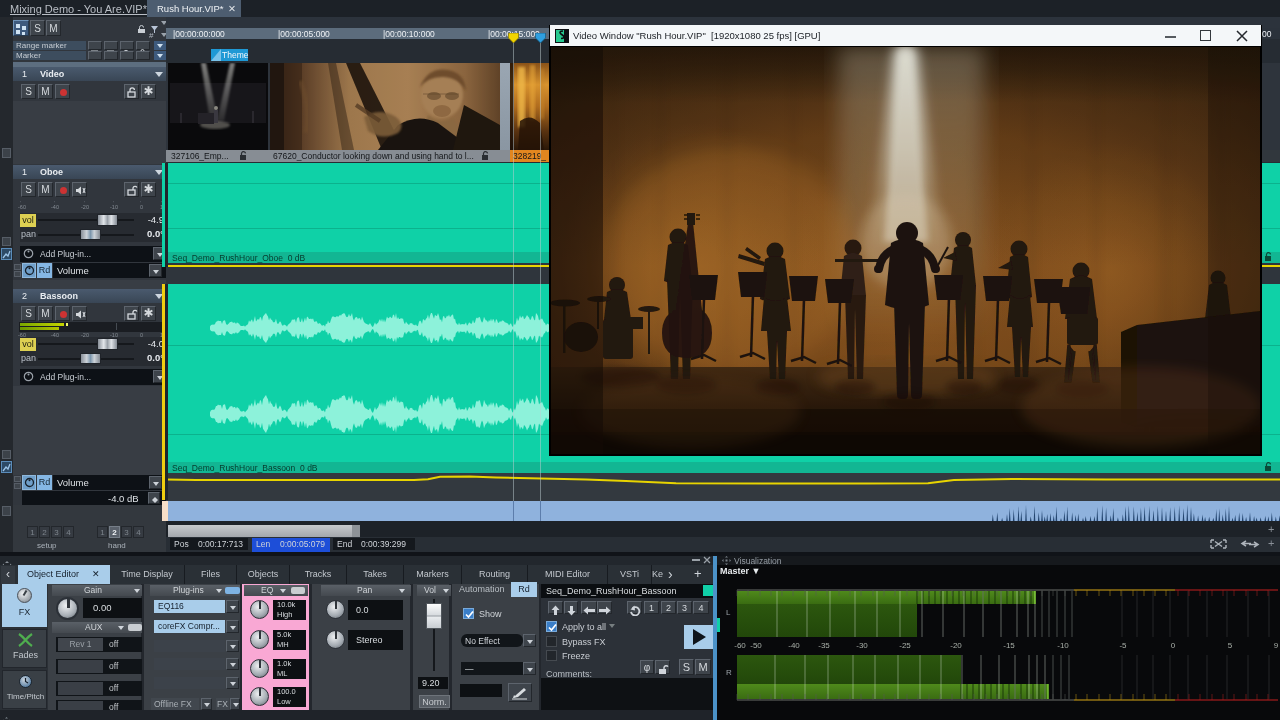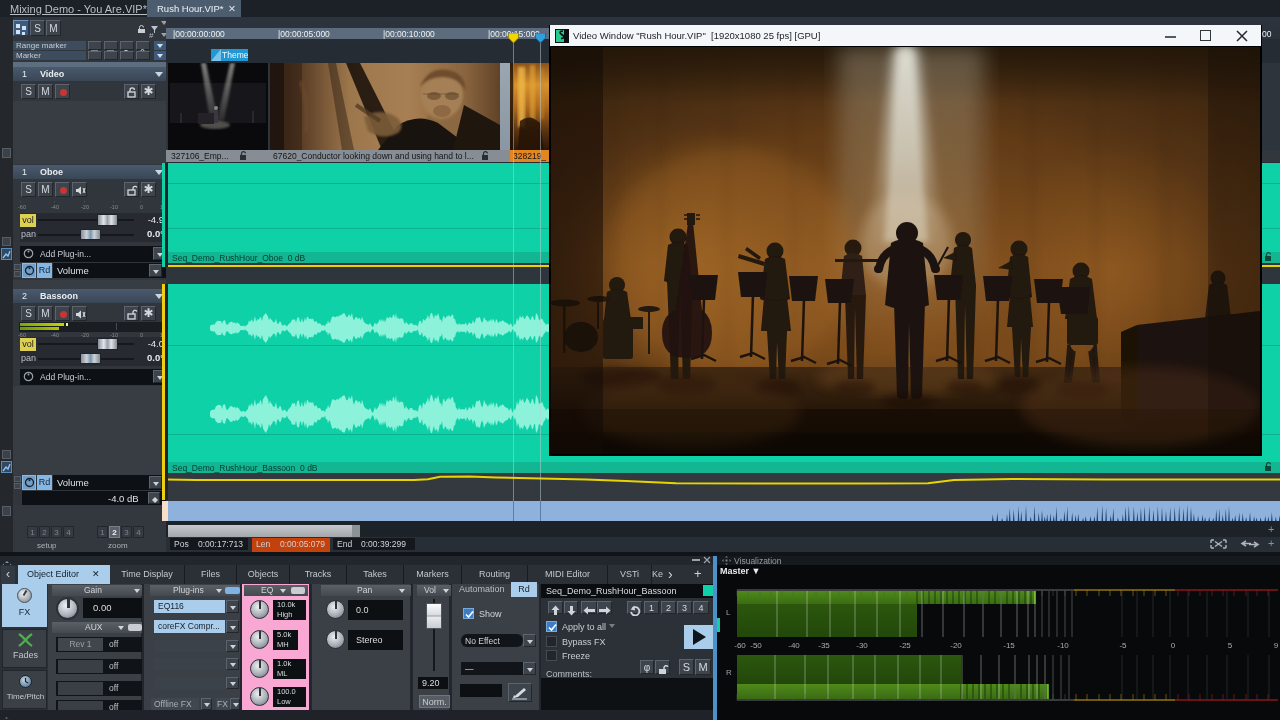--- a/index.html
+++ b/index.html
@@ -264,21 +264,21 @@
   <div class="abs" style="left:0;top:488px;width:153px;height:50px;background:#33383e;">
     <div class="abs" style="left:14px;top:21px;width:11px;height:12px;background:#363b42;color:#7d848c;font-size:8px;line-height:12px;text-align:center;border:1px solid #23272c;">1</div>
     <div class="abs" style="left:26px;top:21px;width:11px;height:12px;background:#363b42;color:#7d848c;font-size:8px;line-height:12px;text-align:center;border:1px solid #23272c;">2</div>
     <div class="abs" style="left:38px;top:21px;width:11px;height:12px;background:#363b42;color:#7d848c;font-size:8px;line-height:12px;text-align:center;border:1px solid #23272c;">3</div>
     <div class="abs" style="left:50px;top:21px;width:11px;height:12px;background:#363b42;color:#7d848c;font-size:8px;line-height:12px;text-align:center;border:1px solid #23272c;">4</div>
     <div class="abs" style="left:84px;top:21px;width:11px;height:12px;background:#363b42;color:#7d848c;font-size:8px;line-height:12px;text-align:center;border:1px solid #23272c;">1</div>
     <div class="abs" style="left:96px;top:21px;width:11px;height:12px;background:#5a616b;color:#f0f3f6;font-size:8px;line-height:12px;text-align:center;border:1px solid #767e88;font-weight:bold;">2</div>
     <div class="abs" style="left:108px;top:21px;width:11px;height:12px;background:#363b42;color:#7d848c;font-size:8px;line-height:12px;text-align:center;border:1px solid #23272c;">3</div>
     <div class="abs" style="left:120px;top:21px;width:11px;height:12px;background:#363b42;color:#7d848c;font-size:8px;line-height:12px;text-align:center;border:1px solid #23272c;">4</div>
     <div class="abs" style="left:24px;top:36px;color:#aab1b9;font-size:8px;">setup</div>
-    <div class="abs" style="left:95px;top:36px;color:#aab1b9;font-size:8px;">zoom</div>
+    <div class="abs" style="left:95px;top:36px;color:#aab1b9;font-size:8px;">hand</div>
   </div>
 </div>
 
 <div class="abs" style="left:166px;top:17px;width:1114px;height:538px;background:#262c33;">
 
   <div class="abs" style="left:0;top:0;width:1114px;height:11px;background:#2c333c;"></div>
 
   <div class="abs" style="left:0;top:11px;width:1114px;height:11px;background:#2b323b;color:#eef1f4;font-size:8.5px;">
     <div class="abs" style="left:0;top:0;width:390px;height:11px;background:#5c6c7c;"></div>
     <span class="abs" style="left:7px;top:1px;">|00:00:00:000</span>
@@ -516,21 +516,21 @@
           <div class="abs" style="left:184px;top:0;width:8px;height:12px;background:#8d9297;"></div>
         </div>
     <div class="abs" style="left:1102px;top:2px;color:#8a9098;font-size:11px;">+</div>
   </div>
 
   <div class="abs" style="left:0;top:520px;width:1114px;height:15px;background:#282e35;color:#cfd3d8;font-size:8.5px;">
     <div class="abs" style="left:4px;top:1px;width:78px;height:12px;background:#14181d;">
           <span class="abs" style="left:4px;top:1px;">Pos</span>
           <span class="abs" style="left:28px;top:1px;">0:00:17:713</span>
         </div>
-    <div class="abs" style="left:86px;top:1px;width:78px;height:16px;background:#c2410c;">
+    <div class="abs" style="left:86px;top:1px;width:78px;height:16px;background:#1d4ed8;">
           <span class="abs" style="left:4px;top:1px;">Len</span>
           <span class="abs" style="left:28px;top:1px;">0:00:05:079</span>
         </div>
     <div class="abs" style="left:167px;top:1px;width:82px;height:12px;background:#14181d;">
           <span class="abs" style="left:4px;top:1px;">End</span>
           <span class="abs" style="left:28px;top:1px;">0:00:39:299</span>
         </div>
     <div class="abs" style="left:1044px;top:1px;width:18px;height:12px;"><svg width="17" height="12">
             <path d="M1 2 h3 M1 2 v3 M1 10 h3 M1 10 v-3 M16 2 h-3 M16 2 v3 M16 10 h-3 M16 10 v-3" stroke="#aeb5bc" stroke-width="1.4" fill="none"></path>
             <path d="M5 3.5 l7 5 M12 3.5 l-7 5" stroke="#aeb5bc" stroke-width="1.4"></path>
@@ -900,21 +900,21 @@
           <div class="abs" style="left:36px;top:4px;border:3px solid transparent;border-top:4px solid #cfd4da;"></div>
           <div class="abs" style="left:47px;top:2px;width:14px;height:7px;background:#c9cdd1;border-radius:2px;"></div>
         </div>
     <div class="abs" style="left:8px;top:16px;width:19px;height:19px;border-radius:50%;background:radial-gradient(circle at 42% 35%,#eef0f2,#a2a9b0 60%,#585e65);border:1.5px solid #2c3138;">
           <div class="abs" style="left:7.5px;top:0px;width:2px;height:8px;background:#30353b;"></div>
         </div>
     <div class="abs" style="left:31px;top:16px;width:33px;height:20px;background:#0d1013;color:#d8dcdf;font-size:7.5px;line-height:10px;padding:0 0 0 4px;">10.0k<br>High</div>
     <div class="abs" style="left:8px;top:46px;width:19px;height:19px;border-radius:50%;background:radial-gradient(circle at 42% 35%,#eef0f2,#a2a9b0 60%,#585e65);border:1.5px solid #2c3138;">
           <div class="abs" style="left:7.5px;top:0px;width:2px;height:8px;background:#30353b;"></div>
         </div>
-    <div class="abs" style="left:31px;top:46px;width:25px;height:20px;background:#0d1013;color:#d8dcdf;font-size:7.5px;line-height:10px;padding:0 12px 0 4px;">5.0k<br>MH</div>
+    <div class="abs" style="left:31px;top:46px;width:33px;height:20px;background:#0d1013;color:#d8dcdf;font-size:7.5px;line-height:10px;padding:0 12px 0 4px;">5.0k<br>MH</div>
     <div class="abs" style="left:8px;top:75px;width:19px;height:19px;border-radius:50%;background:radial-gradient(circle at 42% 35%,#eef0f2,#a2a9b0 60%,#585e65);border:1.5px solid #2c3138;">
           <div class="abs" style="left:7.5px;top:0px;width:2px;height:8px;background:#30353b;"></div>
         </div>
     <div class="abs" style="left:31px;top:75px;width:33px;height:20px;background:#0d1013;color:#d8dcdf;font-size:7.5px;line-height:10px;padding:0 0 0 4px;">1.0k<br>ML</div>
     <div class="abs" style="left:8px;top:103px;width:19px;height:19px;border-radius:50%;background:radial-gradient(circle at 42% 35%,#eef0f2,#a2a9b0 60%,#585e65);border:1.5px solid #2c3138;">
           <div class="abs" style="left:7.5px;top:0px;width:2px;height:8px;background:#30353b;"></div>
         </div>
     <div class="abs" style="left:31px;top:103px;width:33px;height:20px;background:#0d1013;color:#d8dcdf;font-size:7.5px;line-height:10px;padding:0 0 0 4px;">100.0<br>Low</div>
   </div>
 

